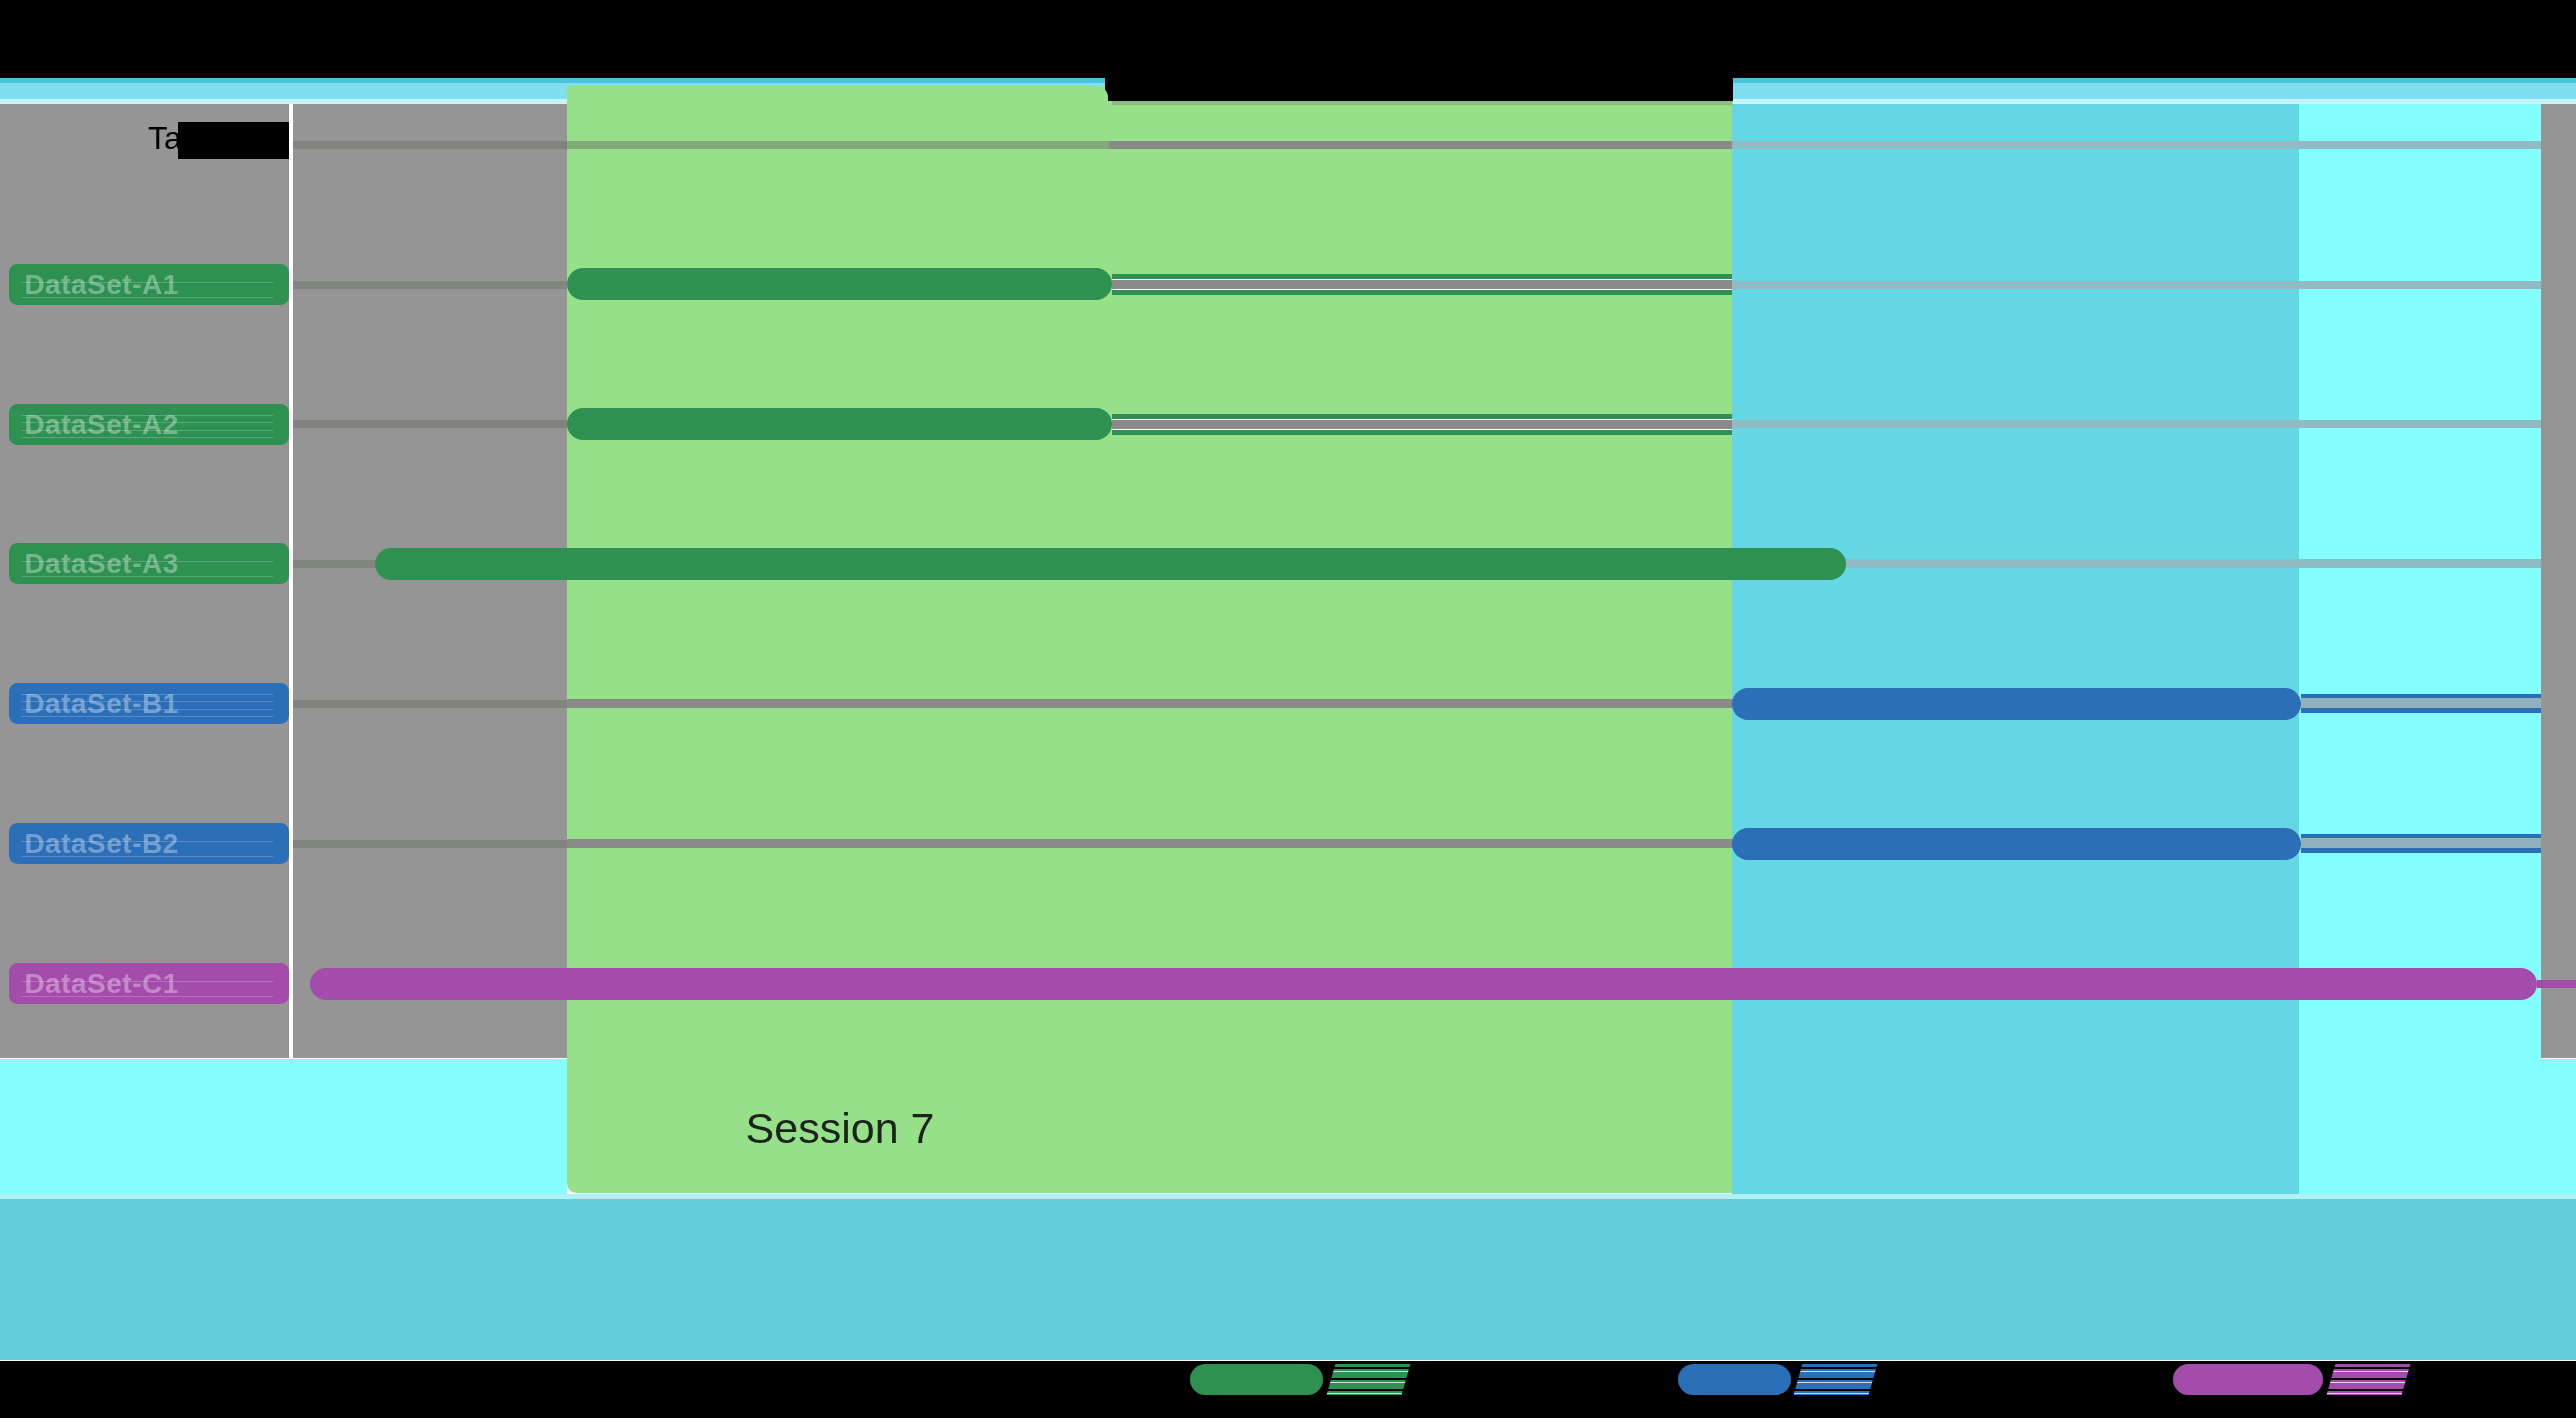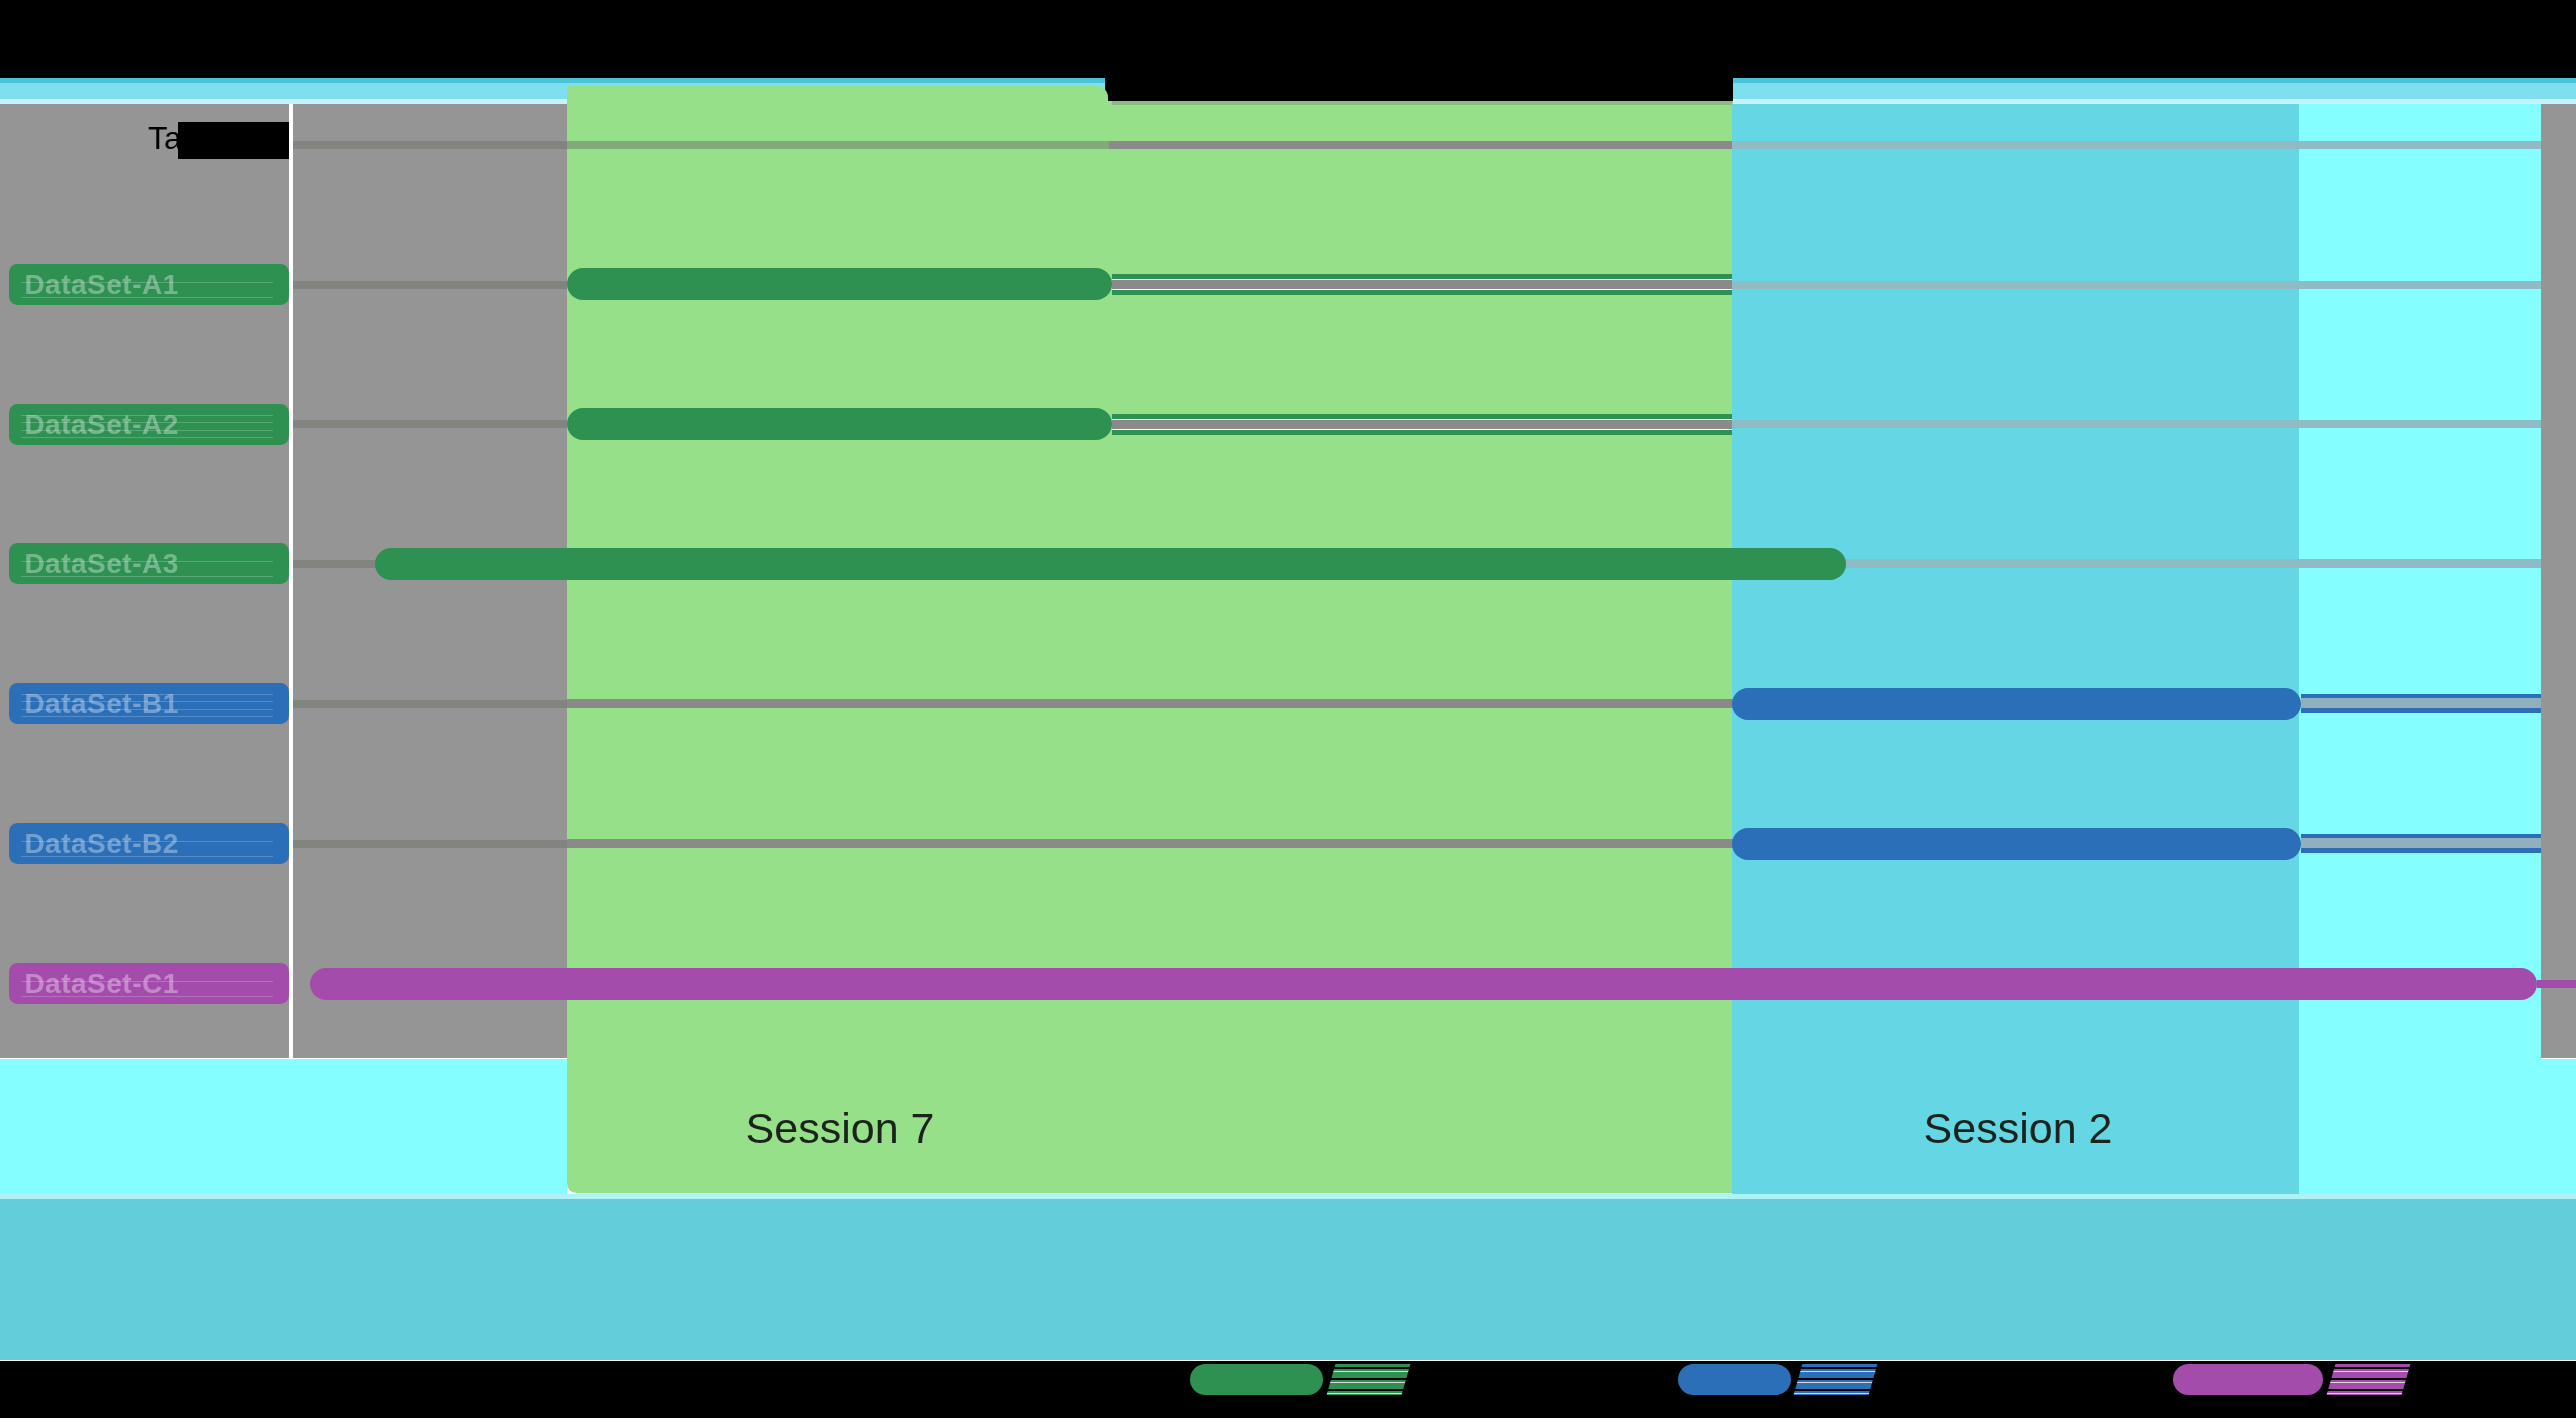--- a/index.html
+++ b/index.html
@@ -67,21 +67,20 @@
   <div class="abs" id="top-edge-line"></div>
 
   <div class="abs" id="transition-line"></div>
   <div class="abs" id="footer-band" style="background: rgb(99, 206, 218);"></div>
   <div class="abs" id="footer-black" style="background: rgb(0, 0, 0);"></div>
 
   <div class="abs" id="task-title">Task</div>
   <div class="abs" id="task-black-box"></div>
 
   <div class="abs session-label" id="session1-label">Session 7</div>
-  <div class="abs session-label" id="session2-label">Session 2</div>
 
   <div id="rows-layer"></div>
   <div id="legend-layer"></div>
 <div class="abs" style="left: 293px; top: 141px; width: 816px; height: 7.5px; background: rgba(110, 115, 105, 0.5);"></div>
     <div class="abs" style="left: 1109px; top: 141px; width: 623px; height: 8.4px; background: rgb(138, 138, 138);"></div>
     <div class="abs" style="left: 1732px; top: 141px; width: 809px; height: 8.4px; background: rgb(143, 188, 196);"></div>
     <div class="abs" style="left: 293px; top: 281px; width: 274px; height: 7.5px; background: rgba(110, 115, 105, 0.5);"></div>
     <div class="abs" style="left: 1112px; top: 274px; width: 620px; height: 20.6px; background: linear-gradient(rgb(46, 145, 82) 0px, rgb(46, 145, 82) 4.7px, rgb(255, 255, 255) 4.7px, rgb(255, 255, 255) 5.6px, rgb(138, 138, 138) 5.6px, rgb(138, 138, 138) 15px, rgb(255, 255, 255) 15px, rgb(255, 255, 255) 16px, rgb(46, 145, 82) 16px, rgb(46, 145, 82) 20.6px);"></div>
     <div class="abs" style="left: 1732px; top: 281px; width: 809px; height: 8.4px; background: rgb(143, 188, 196);"></div>
     <div class="abs bar" style="left: 567px; top: 268px; width: 545px; height: 32px; background: rgb(46, 145, 82);"></div>

